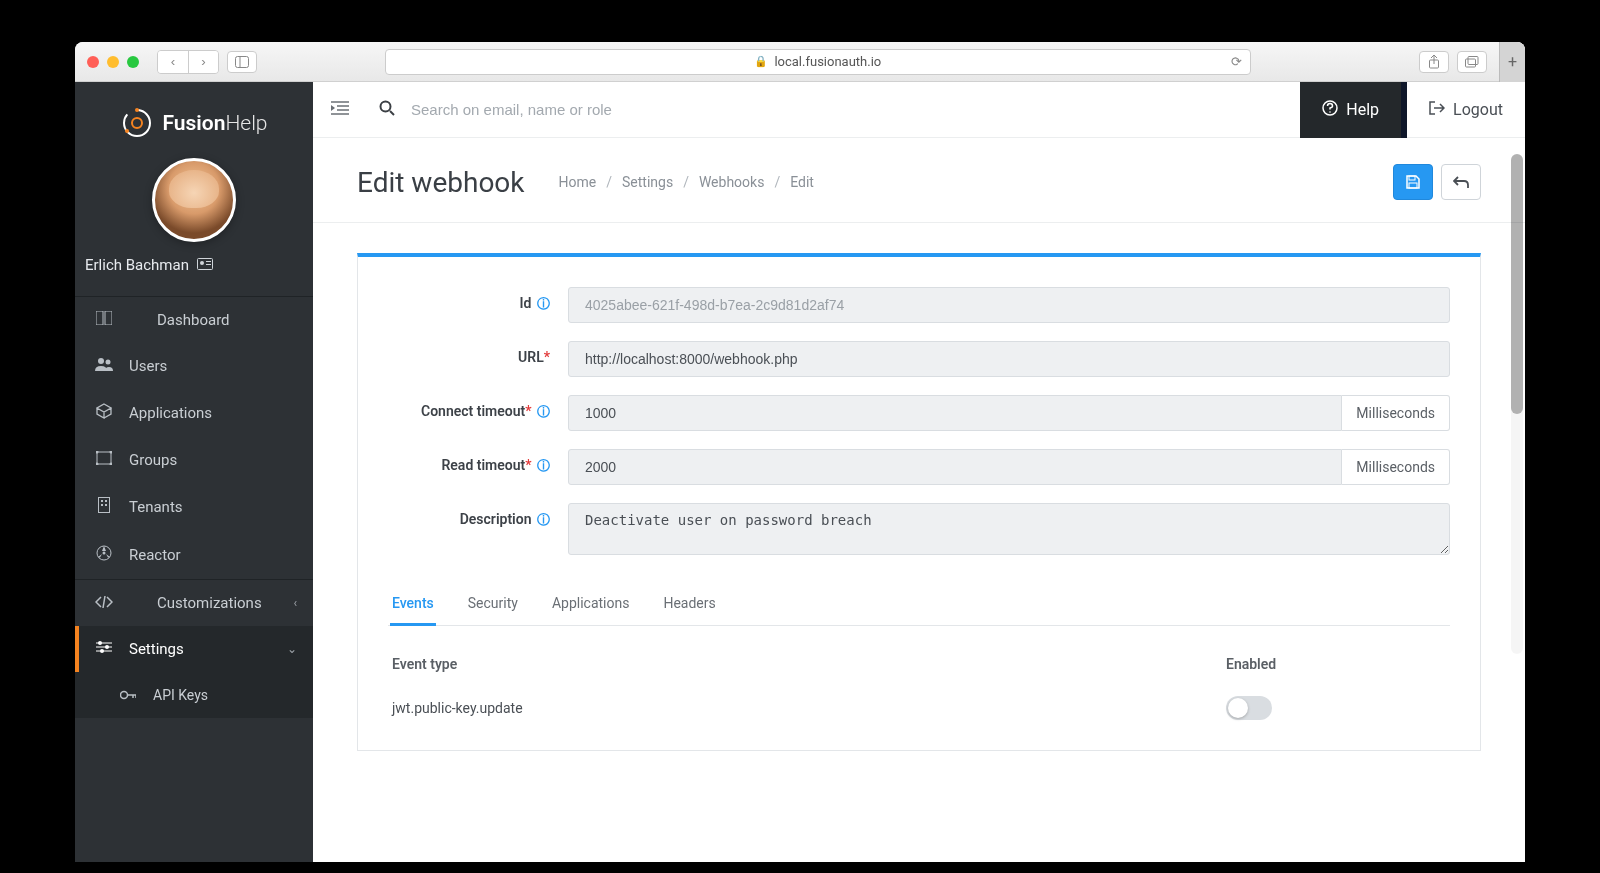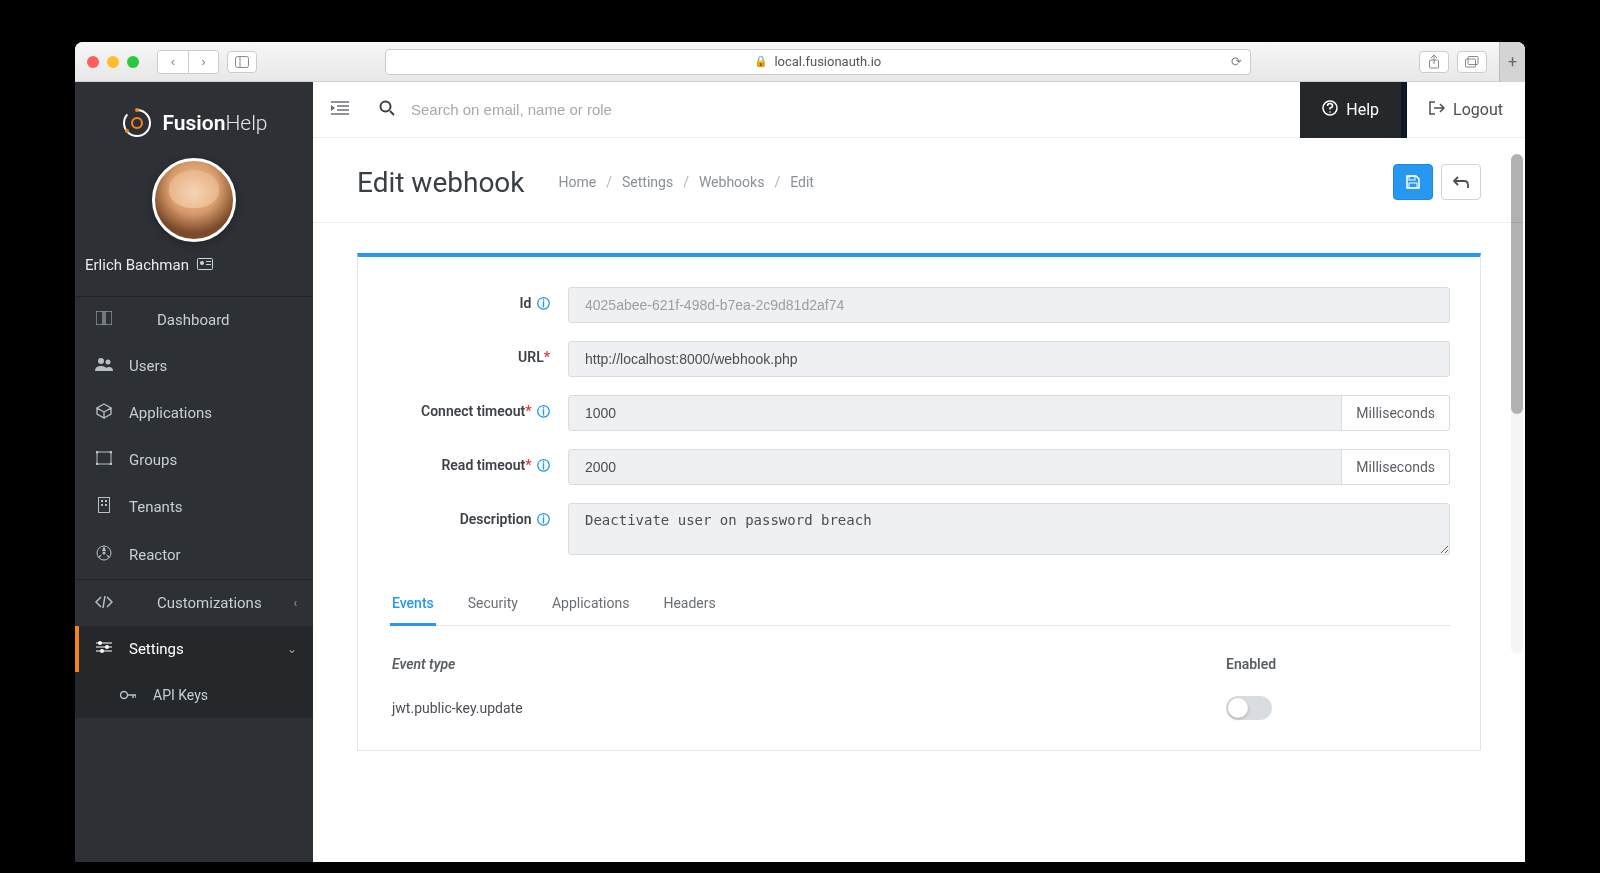--- a/index.html
+++ b/index.html
@@ -80,21 +80,21 @@
 .form-control:disabled { color: #9aa0a6; }
 textarea.form-control { height: 52px; padding-top: 8px; resize: vertical; }
 .input-addon { background: #fff; border: 1px solid #d9dde1; border-left: none; border-radius: 0 3px 3px 0; padding: 0 14px; display: flex; align-items: center; font-size: 14px; color: #5a5f65; }
 .form-field .form-control.has-addon { border-radius: 3px 0 0 3px; }
 
 .tabs { display: flex; gap: 30px; border-bottom: 1px solid #e3e6e9; margin-top: 28px; padding: 0 2px; }
 .tab { padding: 12px 2px; font-size: 14px; color: #6a6f75; cursor: pointer; border-bottom: 3px solid transparent; margin-bottom: -1px; }
 .tab.active { color: #2698f2; border-bottom-color: #2698f2; font-weight: 500; }
 
 .events-head { display: flex; padding: 30px 4px 14px; font-size: 14px; font-weight: 600; color: #5a5f65; }
-.events-head .col-type { flex: 1; font-style: italic; }
+.events-head .col-type { flex: 1; }
 .events-head .col-enabled { width: 220px; }
 .event-row { display: flex; align-items: center; padding: 10px 4px; font-size: 14px; color: #4a4f55; }
 .event-row .col-type { flex: 1; }
 .event-row .col-enabled { width: 220px; }
 
 .toggle { width: 46px; height: 24px; background: #d9dde1; border-radius: 12px; position: relative; cursor: pointer; }
 .toggle .knob { position: absolute; left: 2px; top: 2px; width: 20px; height: 20px; background: #fff; border-radius: 50%; box-shadow: 0 1px 3px rgba(0,0,0,0.25); }
 
 </style>
 </head>

